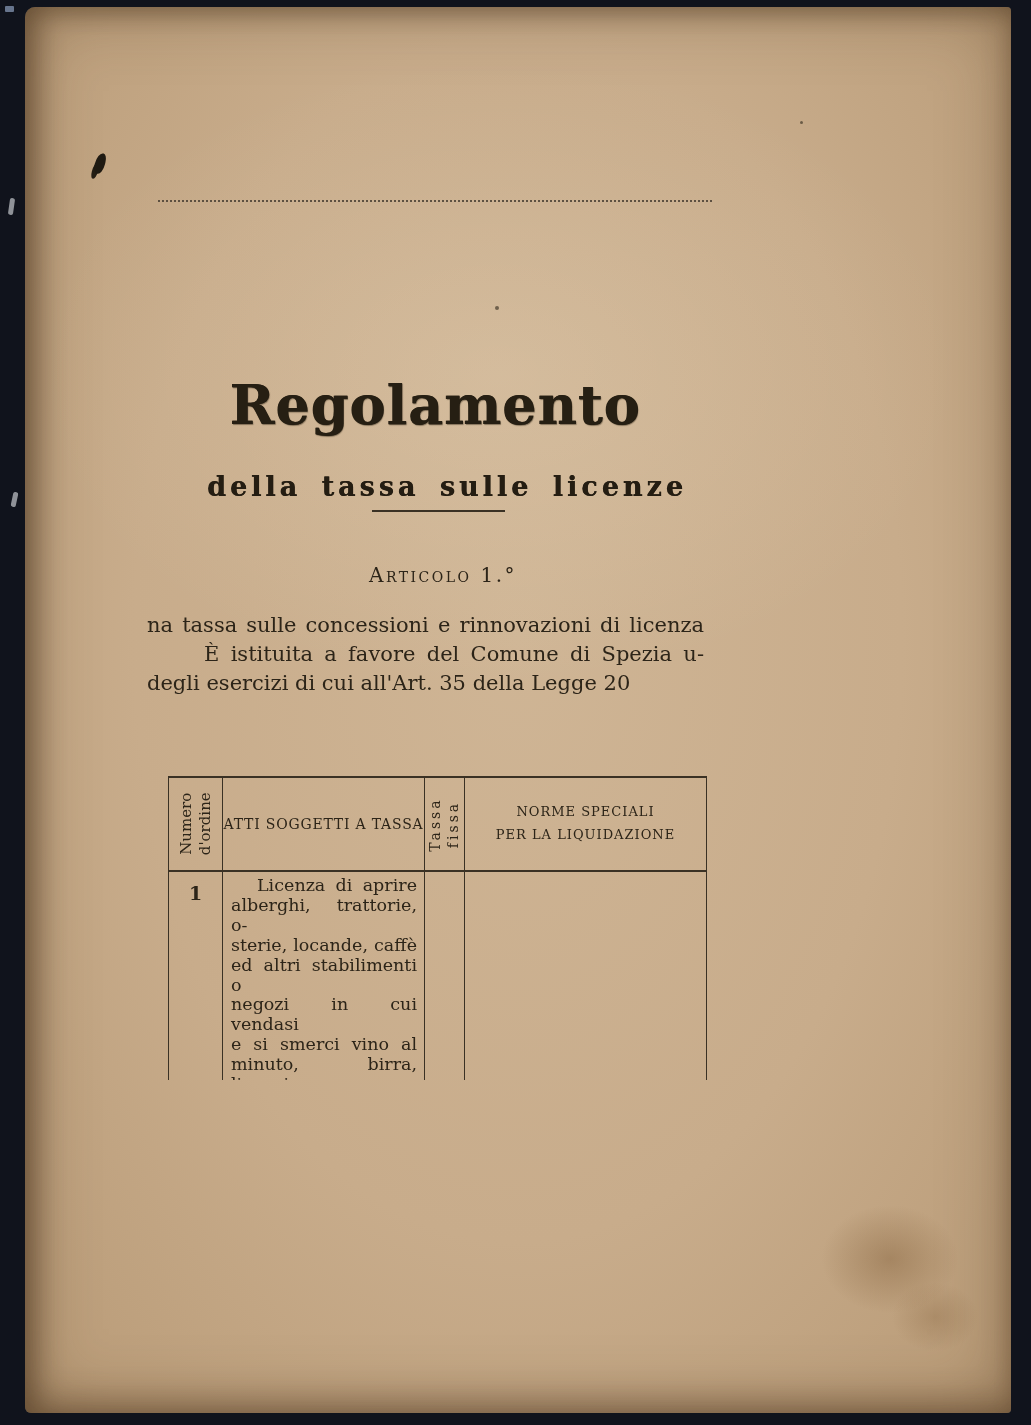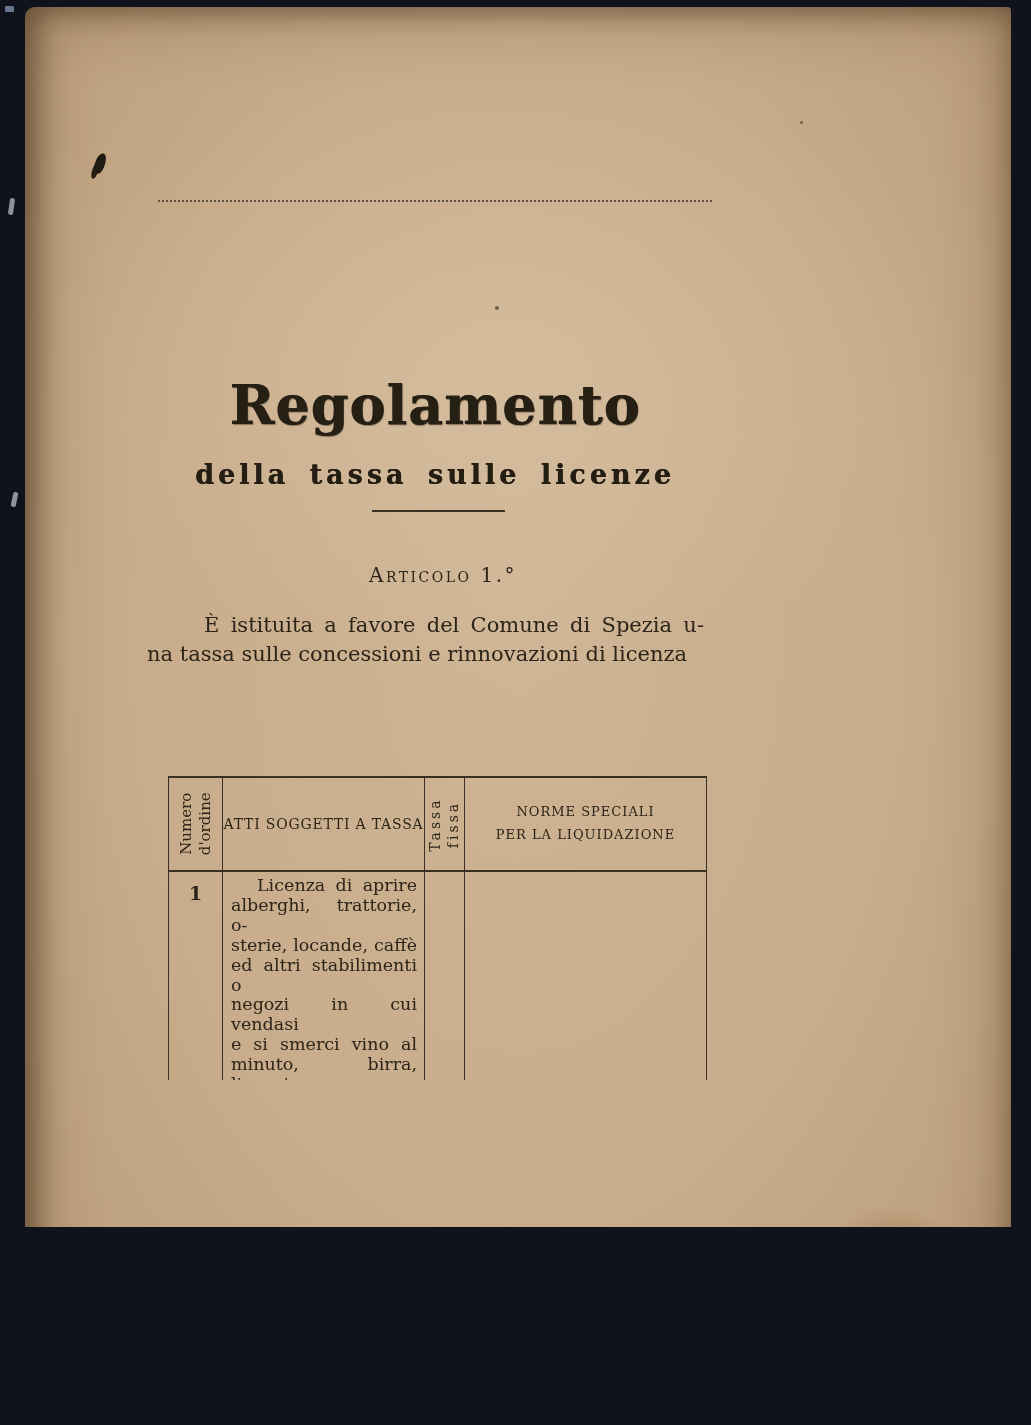--- a/index.html
+++ b/index.html
@@ -3,21 +3,21 @@
 <meta charset="utf-8">
 <style>
   :root{
     --bg:#10131c;
     --paper:#c9ae8e;
     --ink:#2c2418;
     --line:#3a3124;
   }
   html,body{margin:0;padding:0;background:var(--bg);}
   .canvas{
-    position:relative;width:1031px;height:1227px;overflow:hidden;
+    position:relative;width:1031px;height:1425px;overflow:hidden;
     background:var(--bg);
     font-family:"DejaVu Serif","Liberation Serif",serif;
   }
   
   .stitch{position:absolute;background:#b9bdc2;opacity:.75;border-radius:2px;}
   .stitch-1{left:9px;top:198px;width:5px;height:17px;transform:rotate(8deg);}
   .stitch-2{left:12px;top:492px;width:5px;height:15px;transform:rotate(12deg);}
   .corner-speck{position:absolute;left:5px;top:6px;width:9px;height:6px;background:#7d8faa;opacity:.8;border-radius:1px;}
   
   .page{
@@ -48,21 +48,21 @@
     border-top:2px dotted #4a4034;opacity:.85;
   }
   
   .ornate{
     position:absolute;left:133px;top:366px;width:554px;margin:0;
     text-align:center;font-size:54px;font-weight:700;letter-spacing:1px;
     color:#261f13;
     text-shadow:0.6px 0 0 #261f13, 1px 1px 1px rgba(40,30,15,.45);
   }
   .subtitle{
-    position:absolute;left:120px;top:452px;width:580px;margin:0;
+    position:absolute;left:120px;top:452px;width:580px;margin:12px;
     text-align:center;font-size:27px;font-weight:700;
     letter-spacing:4px;word-spacing:7px;color:#241d12;
     text-shadow:0.4px 0 0 #241d12;
   }
   .title-rule{
     position:absolute;left:347px;top:503px;width:133px;height:0;
     border-top:2.4px solid var(--line);
   }
   .article-heading{
     position:absolute;left:133px;top:548px;width:554px;margin:8px;
@@ -131,22 +131,23 @@
 
     <h1 class="ornate">Regolamento</h1>
 
     <h2 class="subtitle">della tassa sulle licenze</h2>
 
     <div class="title-rule"></div>
 
     <h3 class="article-heading">Articolo 1.°</h3>
 
     <div class="article-body">
+      <span class="jline">na tassa sulle concessioni e rinnovazioni di licenza</span>
       <span class="jline indent">È istituita a favore del Comune di Spezia u-</span>
-      <span class="jline">na tassa sulle concessioni e rinnovazioni di licenza</span>
+      <span class="jline">degli esercizi di cui all'Art. 35 della Legge 20</span>
     </div>
 
     <div class="licenze-table">
 
       <div class="thead">
         <div class="cell c1">
           <span class="vert">Numero
 d'ordine</span>
         </div>
         <div class="cell c2">

